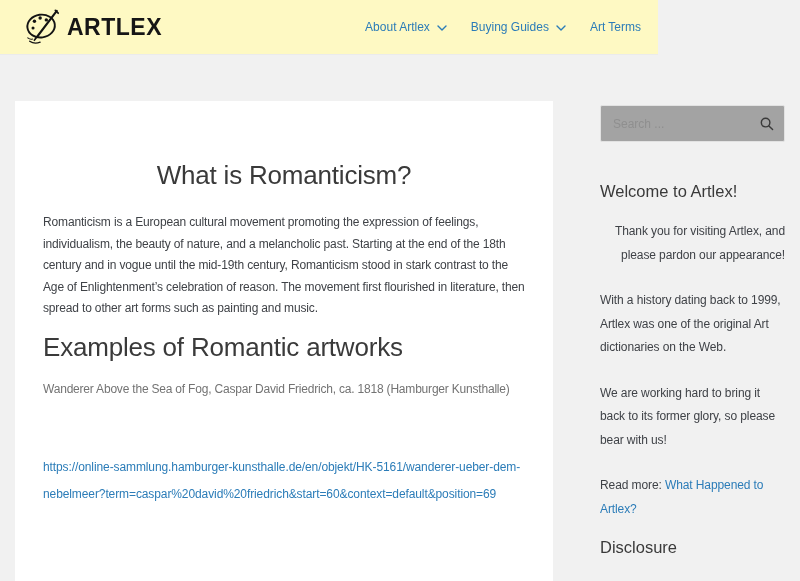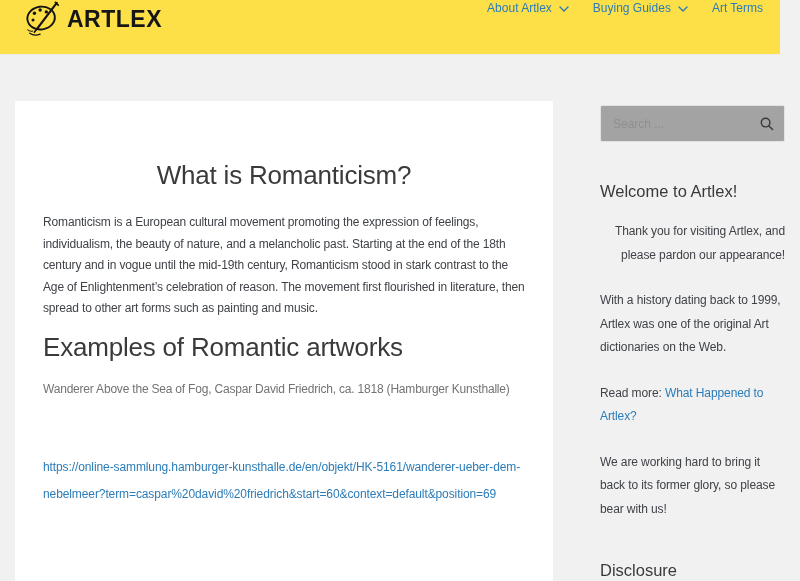--- a/index.html
+++ b/index.html
@@ -4,24 +4,24 @@
 <style>
   * { margin: 0; padding: 0; box-sizing: border-box; }
   html, body {
     width: 800px; height: 581px;
     overflow: hidden;
     background: #f1f1f1;
     font-family: "Liberation Sans", "DejaVu Sans", sans-serif;
   }
   
   .site-header {
-    width: 780px; height: 55px;
-    background: #fde047;
+    width: 658px; height: 55px;
+    background: #fef9c3;
     border-bottom: 1px solid #ebebeb;
-    display: flex; align-items: flex-start; justify-content: space-between;
+    display: flex; align-items: center; justify-content: space-between;
     padding: 0 17px 0 24px;
   }
   .logo { display: flex; align-items: center; gap: 5px; text-decoration: none; cursor: pointer; }
   .logo-text {
     font-size: 23px; font-weight: 800; letter-spacing: 0.5px;
     color: #161616;
   }
   .main-nav { display: flex; align-items: center; }
   .nav-item {
     display: flex; align-items: center; gap: 7px;
@@ -91,21 +91,21 @@
     position: absolute; right: 6px; top: 6px;
     width: 25px; height: 25px;
     background: transparent; border: none; cursor: pointer;
     display: flex; align-items: center; justify-content: center;
   }
   .widget-title {
     font-size: 16.5px; font-weight: 500; color: #3a3a3a;
     line-height: 21px;
   }
   .wt-welcome { margin-top: 39px; }
-  .wt-disclosure { margin-top: 39px; }
+  .wt-disclosure { margin-top: 16px; }
   .side-p {
     margin-top: 18px;
     font-size: 12px; line-height: 23.5px; letter-spacing: -0.1px;
     color: #3f4247;
   }
   .side-p + .side-p { margin-top: 22px; }
   .read-more { margin-top: 19px; }
   .read-more a { color: #2b7cb8; text-decoration: none; cursor: pointer; }
 </style>
 </head>
@@ -174,20 +174,20 @@
             <line x1="8.9" y1="8.9" x2="12.6" y2="12.6" stroke="#3a3a3a" stroke-width="1.4" stroke-linecap="round"></line>
           </svg>
         </span>
       </button>
     </div>
 
     <h2 class="widget-title wt-welcome">Welcome to Artlex!</h2>
 
     <p class="side-p" style="margin-top:18px;text-align:right;">Thank you for visiting Artlex, and please pardon our appearance!</p>
     <p class="side-p">With a history dating back to 1999, Artlex was one of the original Art dictionaries on the Web.</p>
+    <p class="side-p">We are working hard to bring it back to its former glory, so please bear with us!</p>
+
     <p class="side-p read-more"><span>Read more: </span><a>What Happened to Artlex?</a></p>
-
-    <p class="side-p">We are working hard to bring it back to its former glory, so please bear with us!</p>
 
     <h2 class="widget-title wt-disclosure">Disclosure</h2>
   </aside>
 
 </div>
 
 </body></html>

